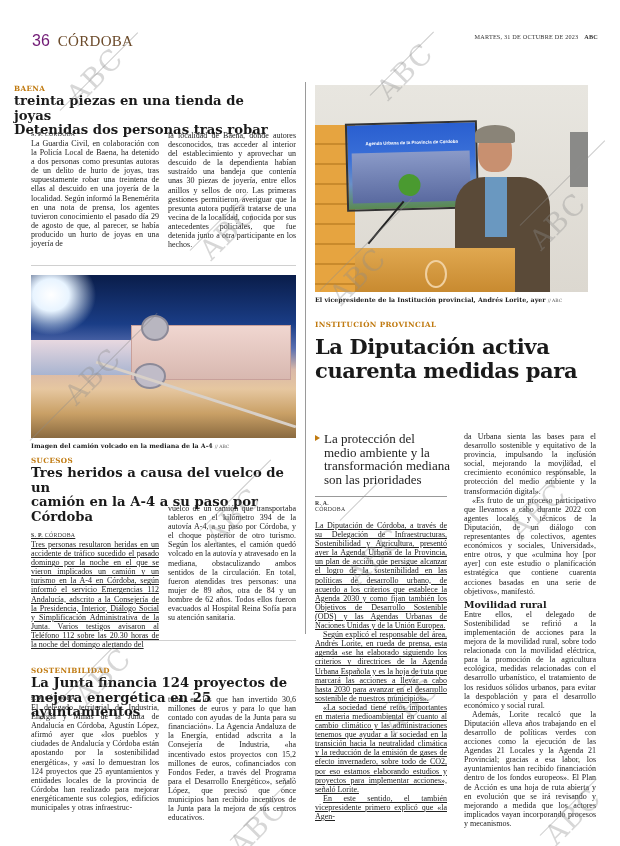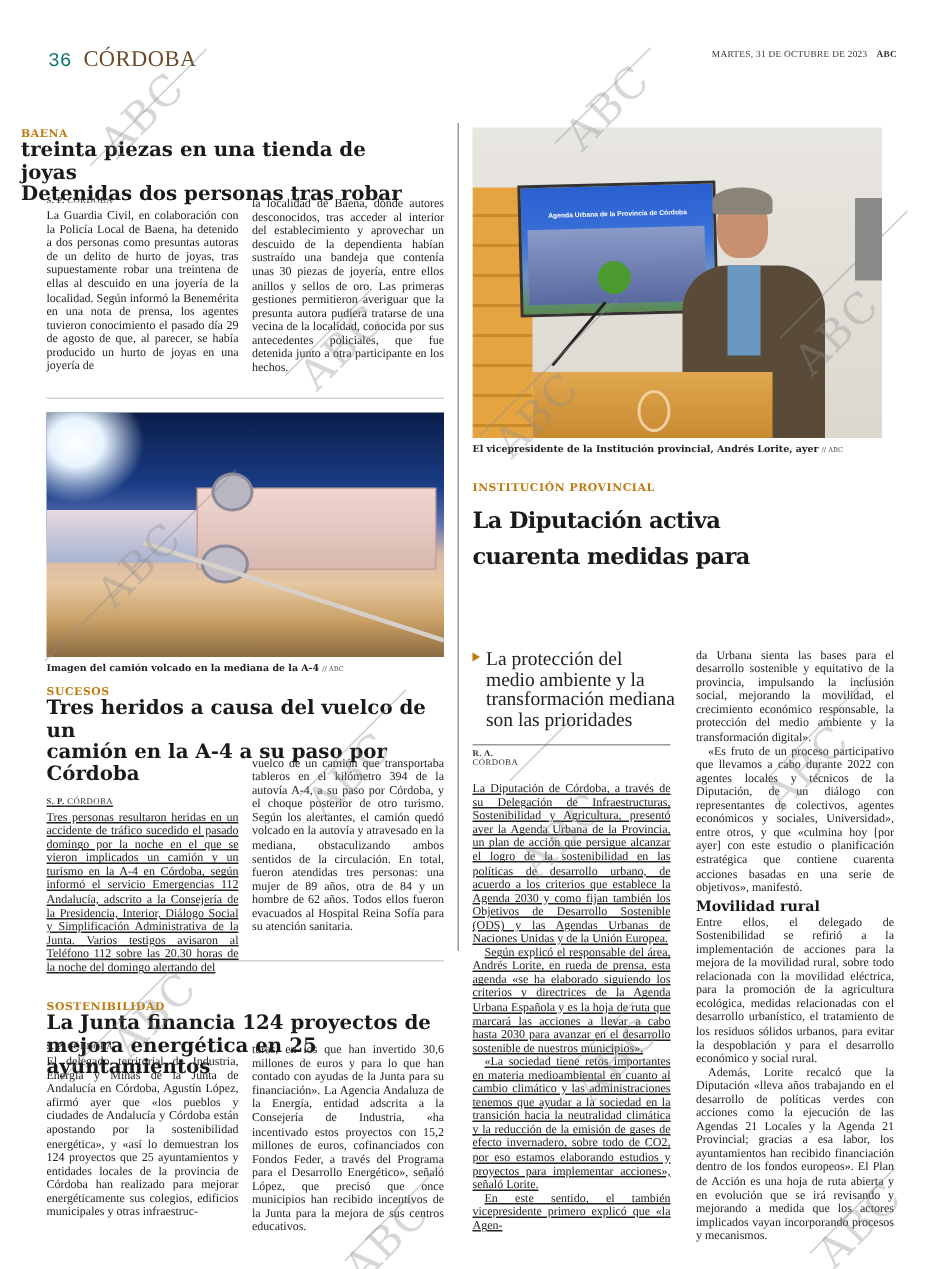--- a/index.html
+++ b/index.html
@@ -1,20 +1,20 @@
 <!DOCTYPE html>
 <html><head>
 <meta charset="utf-8">
 <style>
   * { box-sizing: border-box; margin: 0; padding: 0; }
   html, body { width: 620px; height: 846px; background: #ffffff; overflow: hidden; }
   body { position: relative; font-family: "DejaVu Serif", serif; color: #222; }
 
   .folio { position: absolute; left: 32px; top: 32px; display: flex; align-items: baseline; gap: 8px; }
-  .folio .num { font-family: Liberation Mono, monospace; font-size: 13px; color: #0f766e; }
+  .folio .num { font-family: Liberation Sans, sans-serif; font-size: 16px; color: #701a75; }
   .folio .sec { font-family: "Liberation Serif", serif; font-size: 15px; color: #6b4a2a; letter-spacing: 0.3px; }
   .dateline { position: absolute; right: 22px; top: 33px; font-family: "Liberation Serif", serif; font-size: 6.2px; color: #333; letter-spacing: 0.2px; }
   .dateline .brand { font-weight: bold; margin-left: 6px; }
 
   .vrule { position: absolute; left: 305px; top: 82px; width: 1px; height: 552px; background: #9a9a9a; }
   .hrule { position: absolute; height: 1px; background: #d0d0d0; }
 
   .kicker { font-family: "DejaVu Serif", serif; font-weight: bold; font-size: 7.2px; color: #c07a10; letter-spacing: 0.4px; }
   .hl { font-family: "DejaVu Serif", serif; font-weight: bold; color: #1a1a1a; }
   .byline { font-family: "Liberation Serif", serif; font-size: 5.8px; color: #333; letter-spacing: 0.3px; }
@@ -143,21 +143,21 @@
   <div class="lectern">
       <div class="emb"></div>
     </div>
 </div>
 <div class="col caption" style="left:315px; top:296px; width:290px;">
   <span>El vicepresidente de la Institución provincial, Andrés Lorite, ayer</span><span class="credit">// ABC</span>
 </div>
 
 <div class="col" style="left:315px; top:320px; width:295px;">
   <div class="kicker">INSTITUCIÓN PROVINCIAL</div>
-  <div class="hl" style="font-size:15px; line-height:24px; margin-top:6px; letter-spacing:-0.4px;">
+  <div class="hl" style="font-size:21px; line-height:24px; margin-top:6px; letter-spacing:-0.4px;">
     <div>La Diputación activa</div>
     <div>cuarenta medidas para</div>
   </div>
 </div>
 
 <div class="bigdeck">
   <span class="arrow"></span>
   <div style="padding-left:9px;">La protección del medio ambiente y la transformación mediana son las prioridades</div>
 </div>
 <div class="hrule" style="left:315px; top:496px; width:132px; background:#999;"></div>

